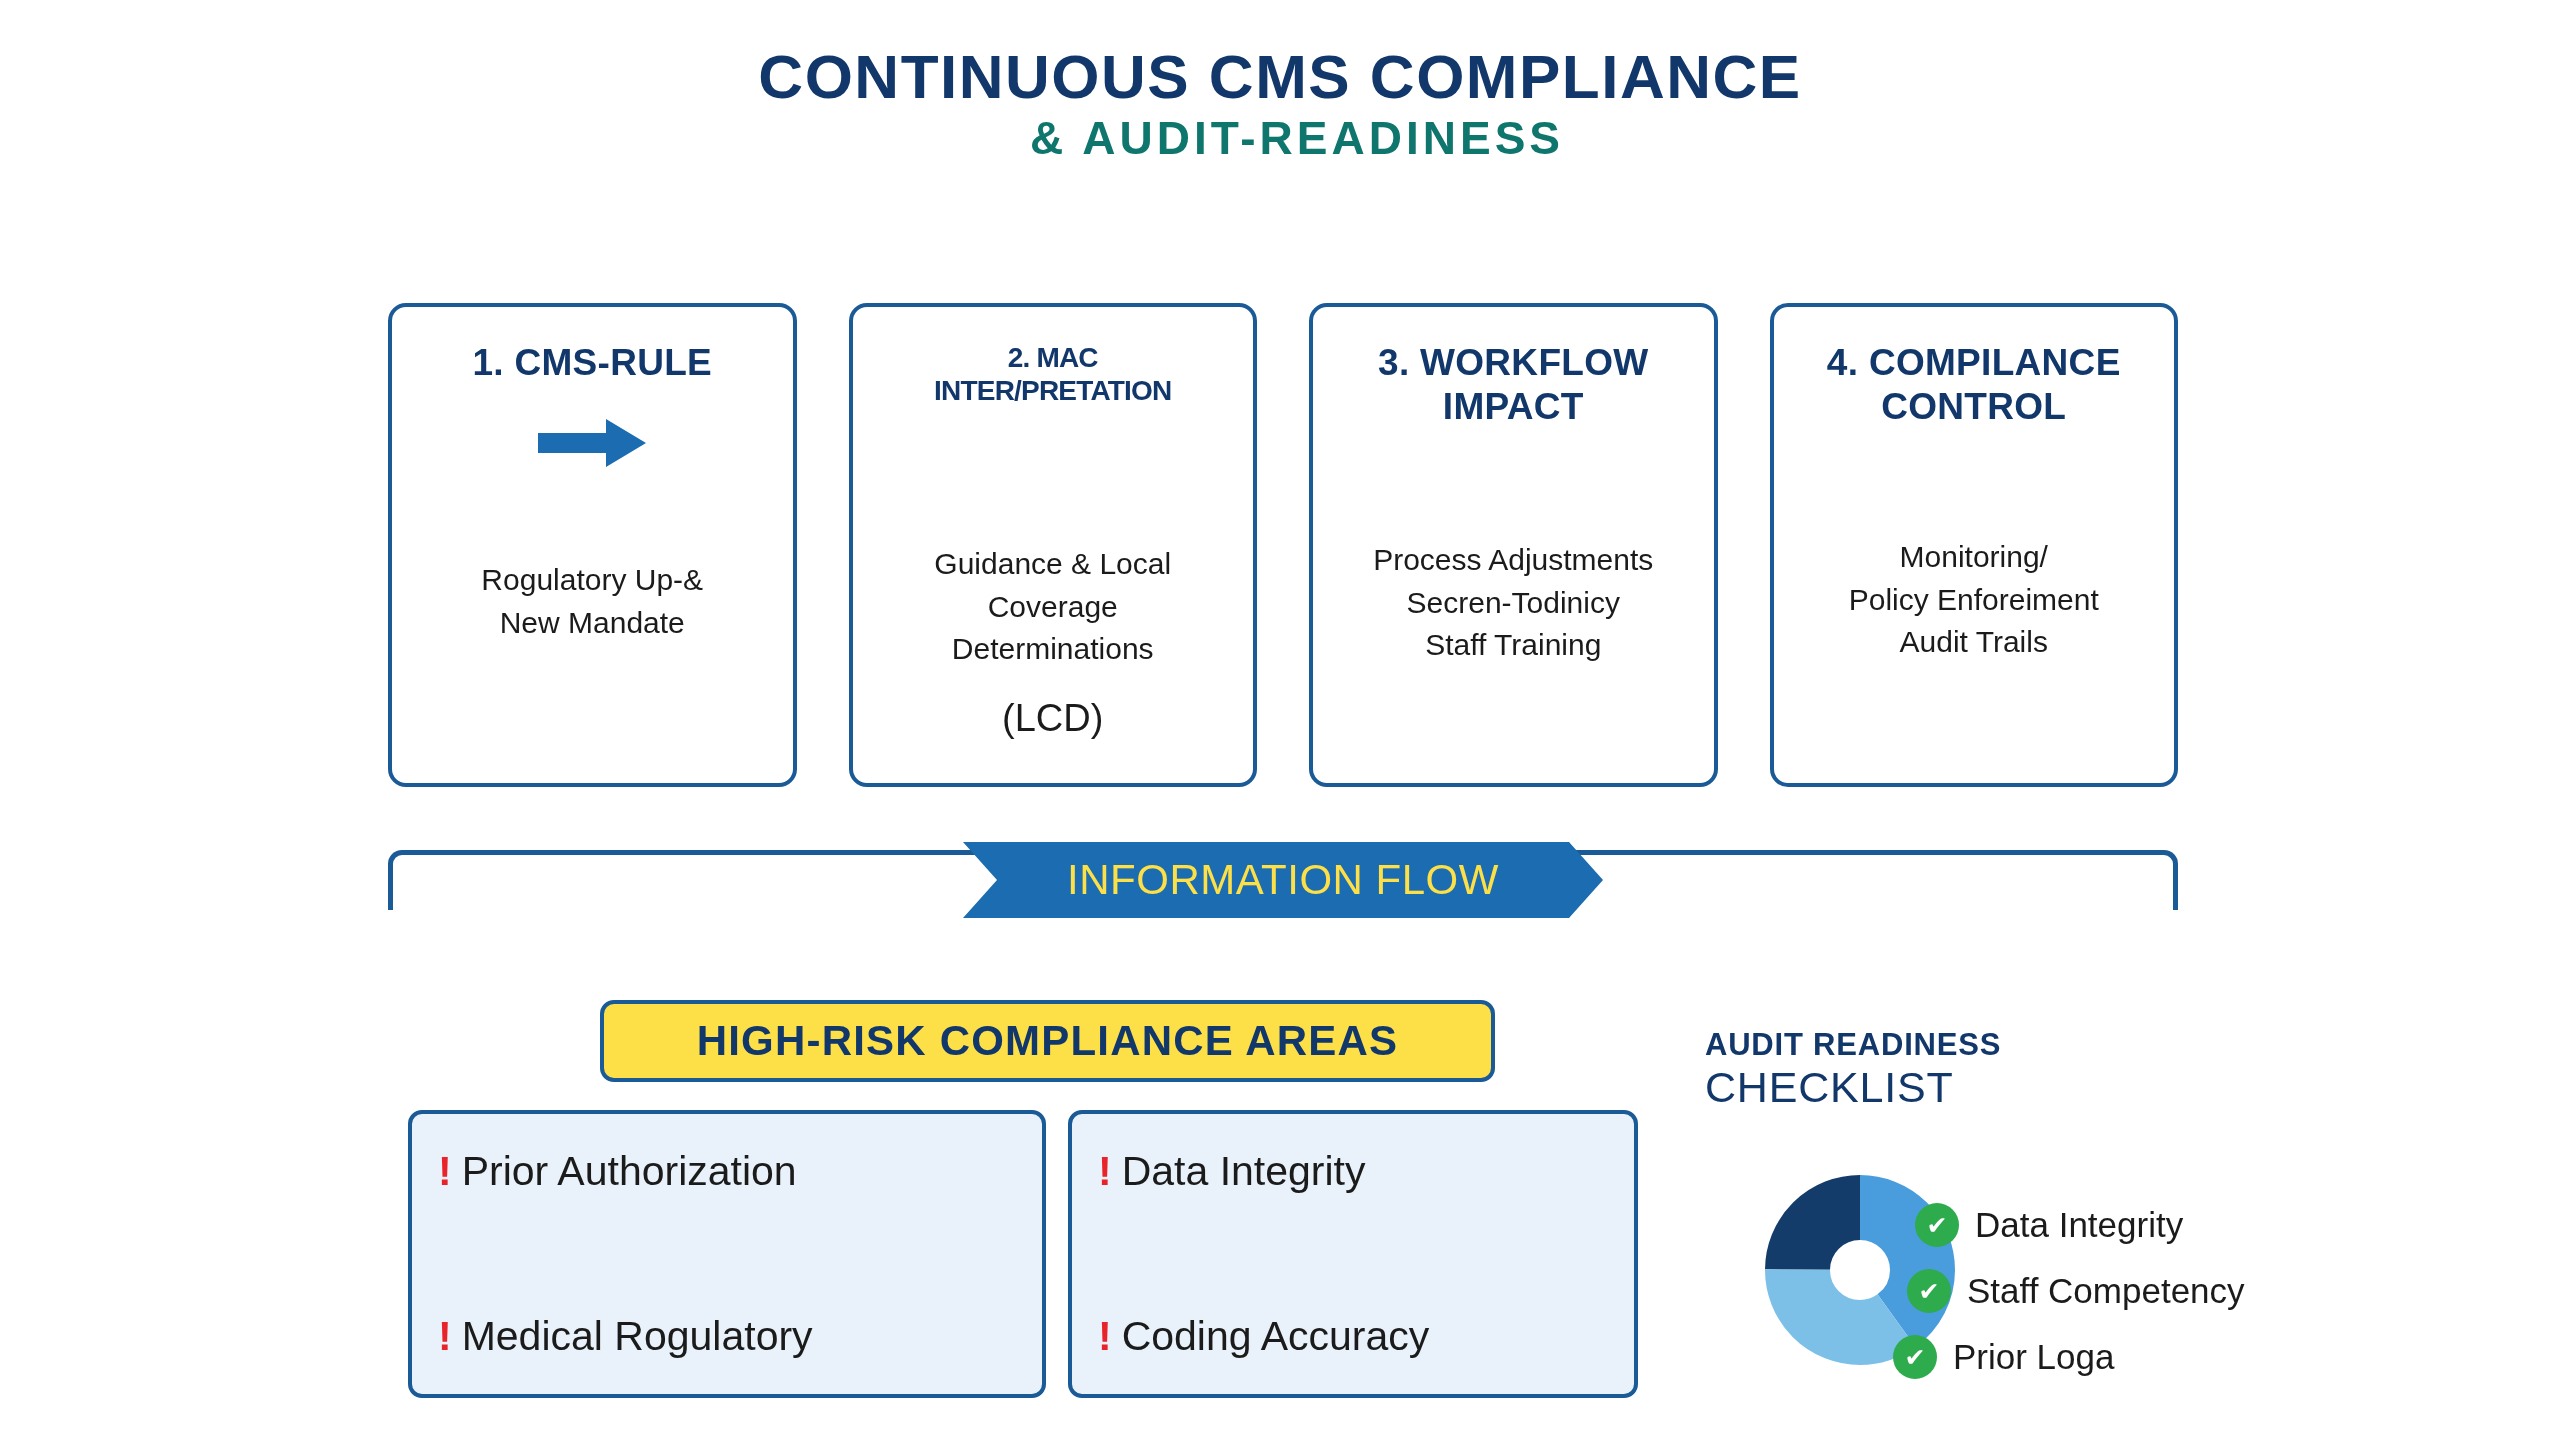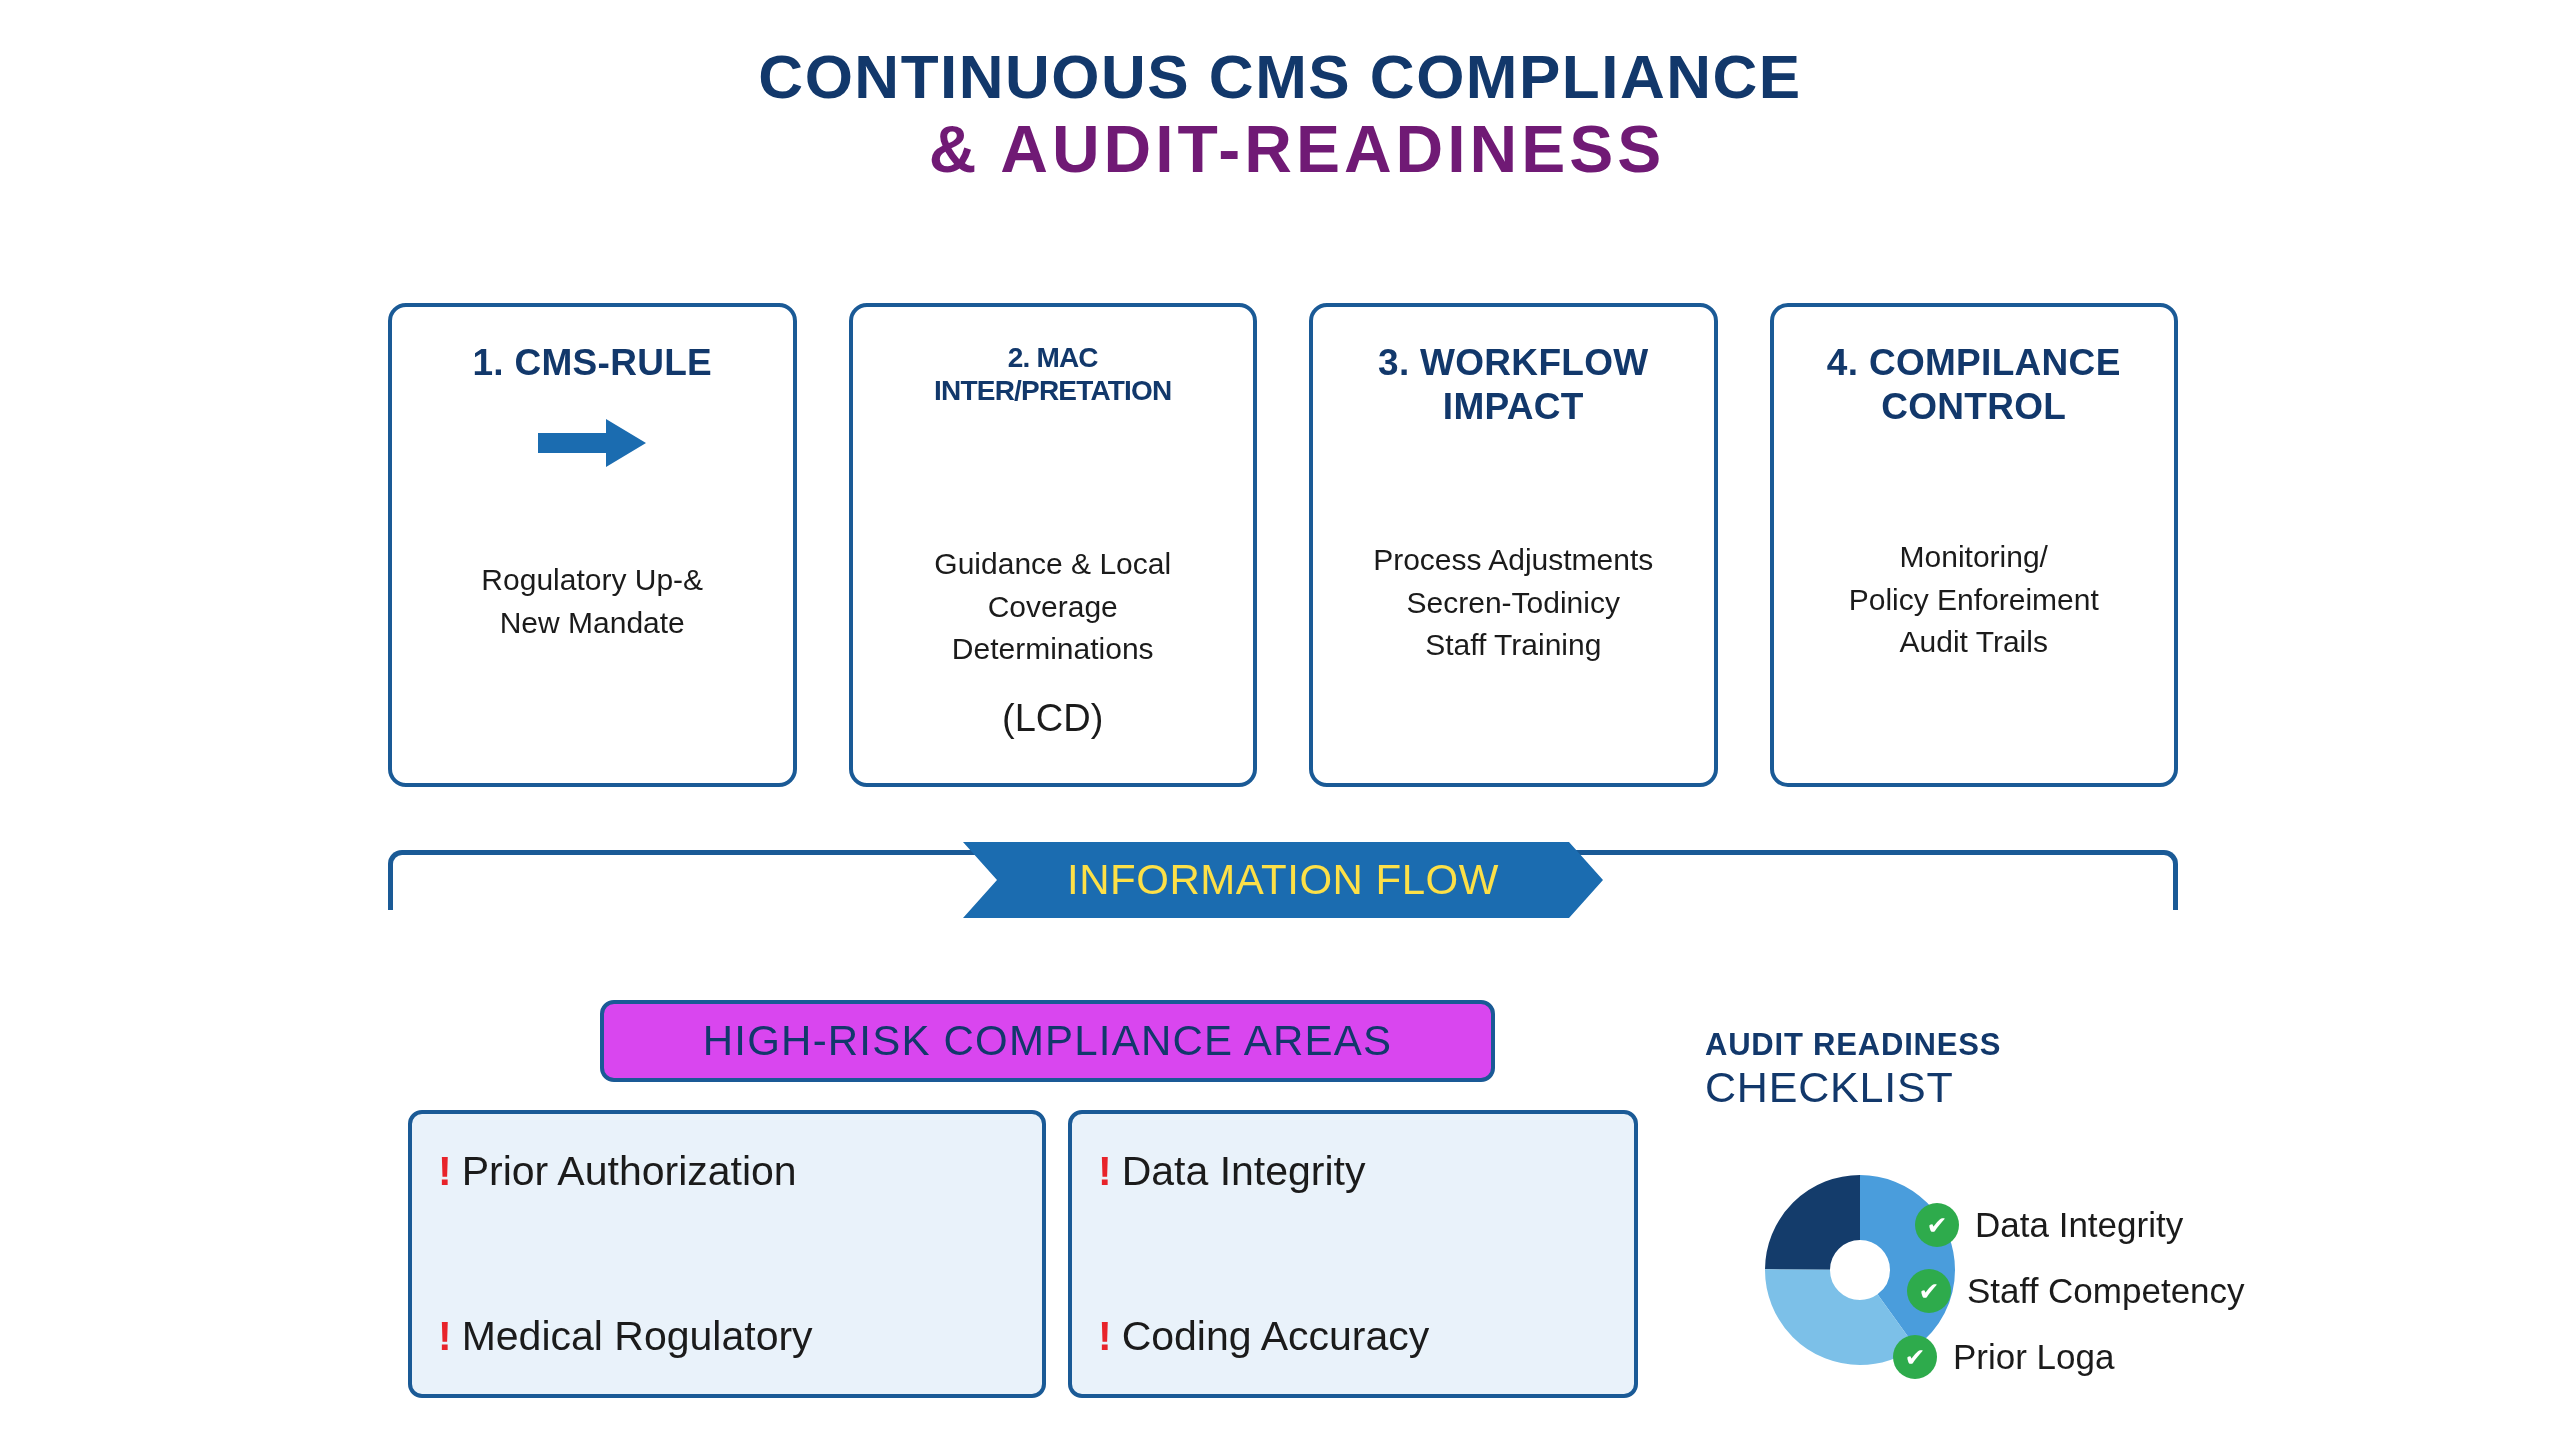--- a/index.html
+++ b/index.html
@@ -24,25 +24,25 @@
     color: #12386b;
   }
   .title-line1 {
     font-size: 62px;
     font-weight: bold;
     letter-spacing: 1.5px;
     line-height: 1.12;
     color: #12386b;
   }
   .title-line2 {
-    font-size: 66px;
+    font-size: 46px;
     font-weight: bold;
     letter-spacing: 4px;
     line-height: 1.18;
-    color: #701a75;
+    color: #0f766e;
     padding-left: 34px;
   }
 
   
   .stages {
     position: absolute;
     top: 303px; left: 388px;
     width: 1790px; height: 484px;
     display: flex;
     gap: 52px;
@@ -121,27 +121,28 @@
     clip-path: polygon(0 0, calc(100% - 34px) 0, 100% 50%, calc(100% - 34px) 100%, 0 100%, 34px 50%);
   }
 
   
   .risk-title {
     position: absolute;
     top: 1000px; left: 600px;
     width: 895px; height: 82px;
     border: 4px solid #1a5a96;
     border-radius: 14px;
-    background: #d946ef;
+    background: #fde047;
     color: #12386b;
     font-size: 42px;
     letter-spacing: 1.2px;
     display: flex;
     align-items: center;
     justify-content: center;
+    font-weight: bold;
   }
   .risk-box {
     position: absolute;
     top: 1110px;
     height: 288px;
     border: 4px solid #1a5a96;
     border-radius: 14px;
     background: #e9f2fa;
     padding: 34px 26px;
     display: flex;

